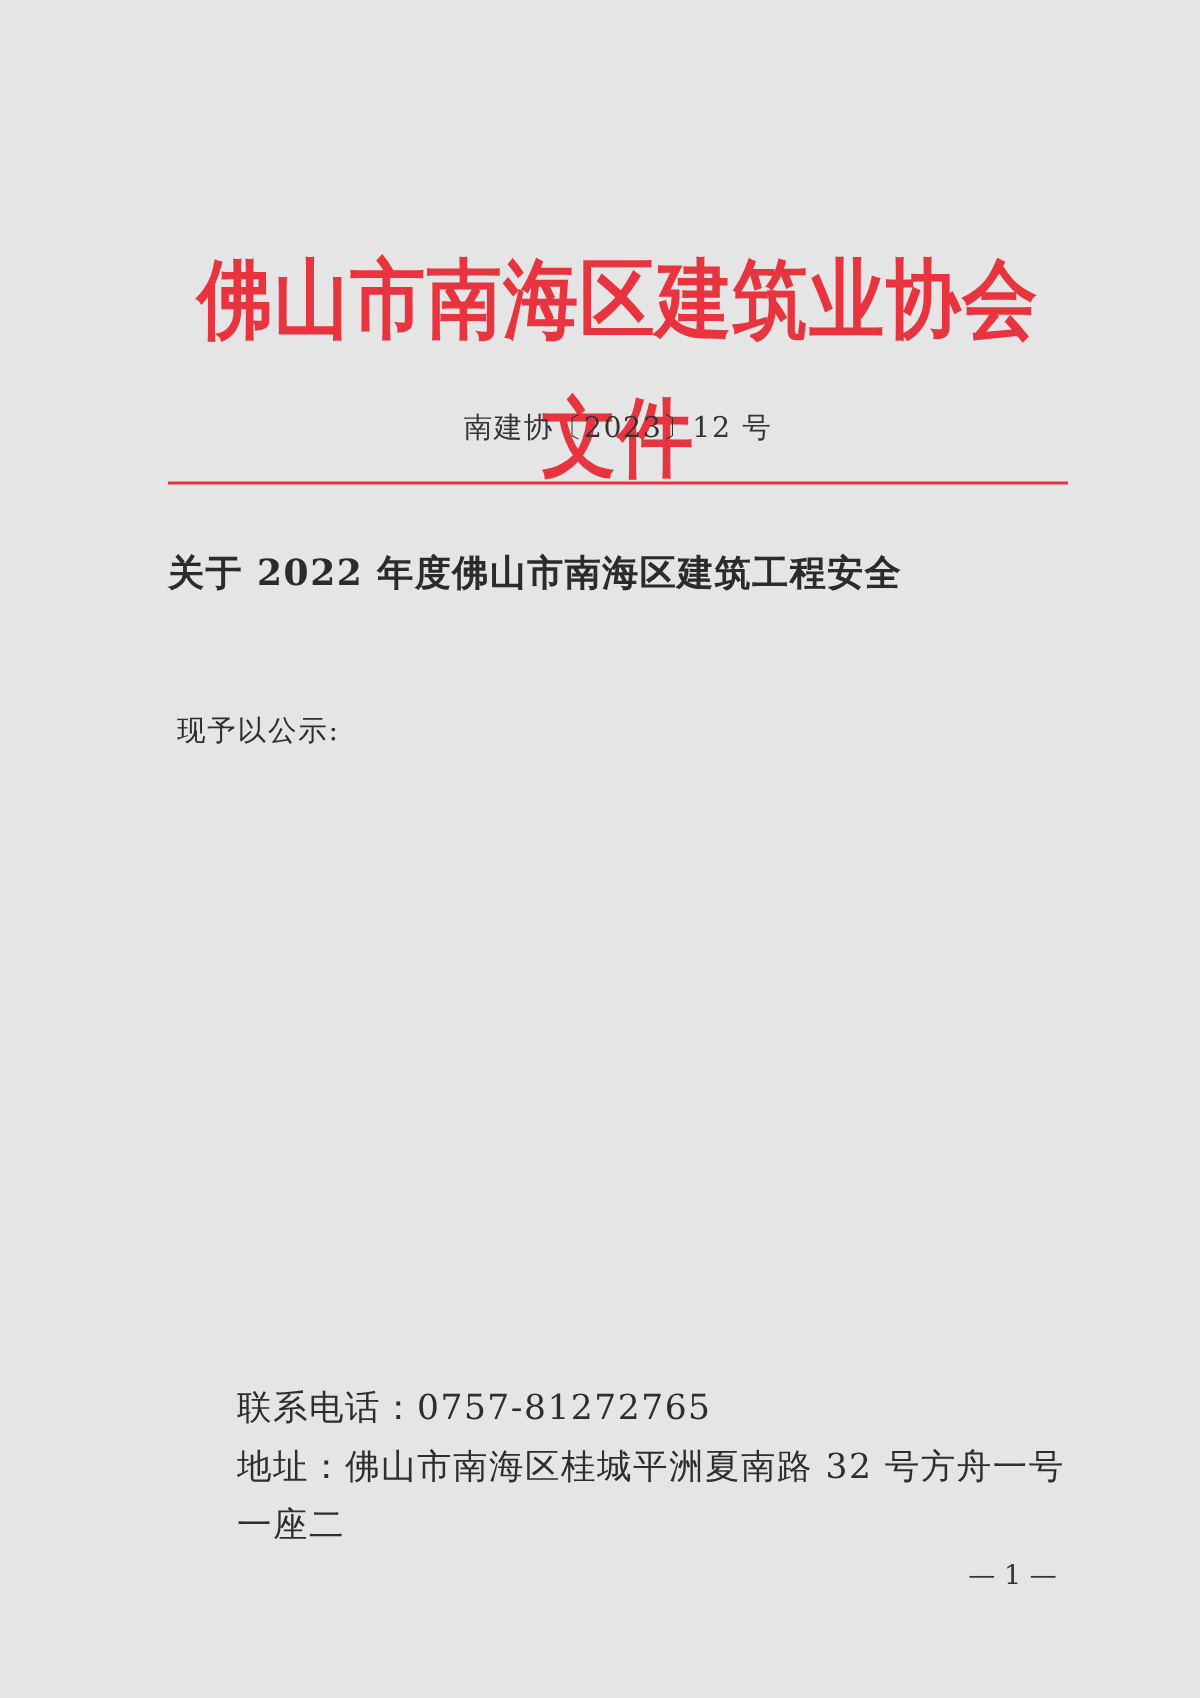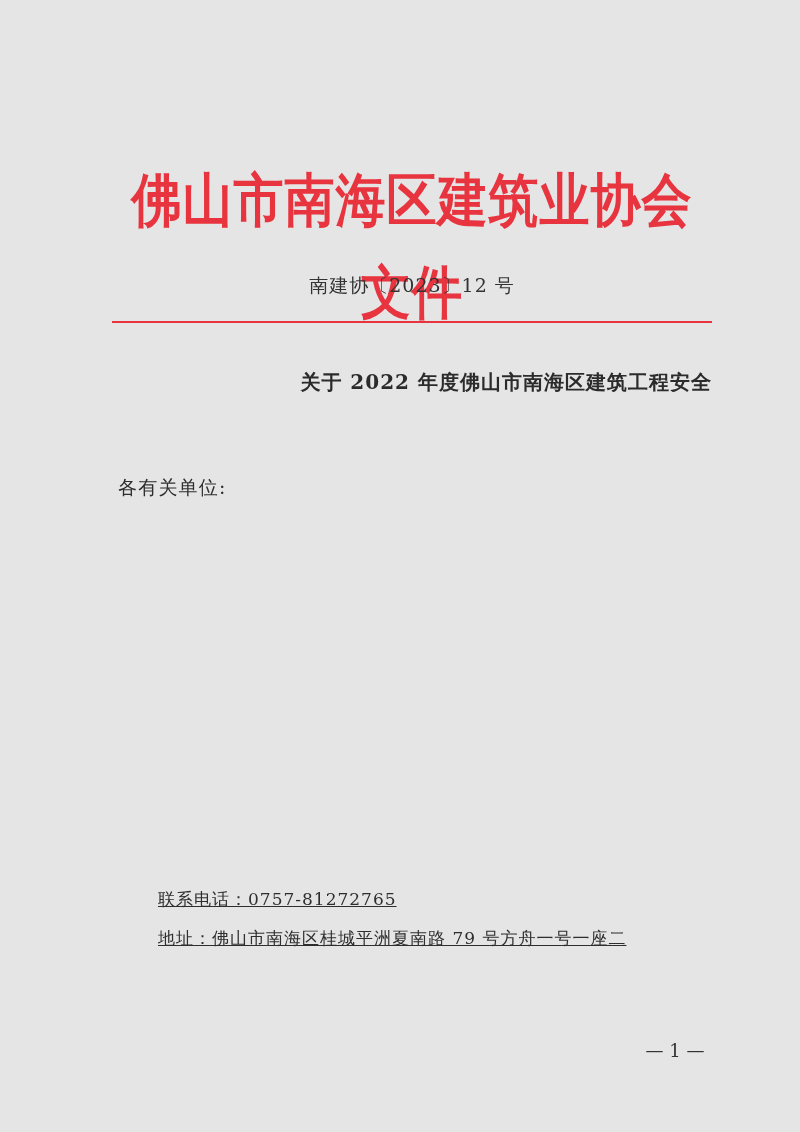--- a/index.html
+++ b/index.html
@@ -6,47 +6,47 @@
   body { width: 800px; height: 1132px; position: relative; overflow: hidden;
          font-family: "DejaVu Serif", "Liberation Serif", serif; color: #2a2a2a; }
   .page { position: absolute; left: 0; top: 0; width: 800px; height: 1132px; background: #e5e5e5; }
   .masthead { position: absolute; left: 112px; top: 160px; width: 600px; height: 80px;
               text-align: center; color: #e8343f; font-family: "DejaVu Sans", "Liberation Sans", sans-serif;
               font-weight: bold; font-size: 50px; line-height: 80px; letter-spacing: 1px;
               transform: scaleY(1.15); transform-origin: center; }
   .docno { position: absolute; left: 112px; top: 270px; width: 600px; text-align: center;
            font-size: 19px; line-height: 30px; color: #333; letter-spacing: 1px; }
   .redline { position: absolute; left: 112px; top: 321px; width: 600px; height: 2px; background: #e8343f; }
-  .title { position: absolute; left: 112px; top: 362px; width: 600px; text-align: right;
-           font-size: 20px; font-weight: bold; line-height: 40px; color: #2b2b2b; letter-spacing: 1px; }
+  .title { position: absolute; left: 112px; top: 362px; width: 600px; text-align: left;
+           font-size: 24px; font-weight: bold; line-height: 40px; color: #2b2b2b; letter-spacing: 1px; }
   .body-text { position: absolute; left: 118px; top: 468px; width: 600px; font-size: 19px;
                line-height: 39.5px; color: #2e2e2e; letter-spacing: 1.2px; }
   .body-text p { margin: 0; }
   .indent { text-indent: 40px; }
-  .contact { position: absolute; left: 158px; top: 880px; width: 560px; font-size: 17px;
-             line-height: 39px; color: #2e2e2e; letter-spacing: 1px; text-decoration: underline; }
+  .contact { position: absolute; left: 158px; top: 920px; width: 560px; font-size: 23px;
+             line-height: 39px; color: #2e2e2e; letter-spacing: 1px; }
   .contact p { margin: 0; }
   .pagenum { position: absolute; left: 610px; top: 1040px; width: 130px; text-align: center;
              font-size: 18px; color: #333; }
 </style>
 </head>
 <body>
 
 <div class="page">
   <div class="masthead">佛山市南海区建筑业协会文件</div>
   <div class="docno">南建协〔2023〕12 号</div>
   <div class="redline"></div>
 
   <div class="title">
     <div>关于 2022 年度佛山市南海区建筑工程安全</div>
   </div>
 
   <div class="body-text">
-    <p>各有关单位:</p>
+    <p>现予以公示:</p>
   </div>
 
   <div class="contact">
     <p>联系电话：0757-81272765</p>
-    <p>地址：佛山市南海区桂城平洲夏南路 79 号方舟一号一座二</p>
+    <p>地址：佛山市南海区桂城平洲夏南路 32 号方舟一号一座二</p>
   </div>
 
   <div class="pagenum">— 1 —</div>
 </div>
 
 </body></html>

